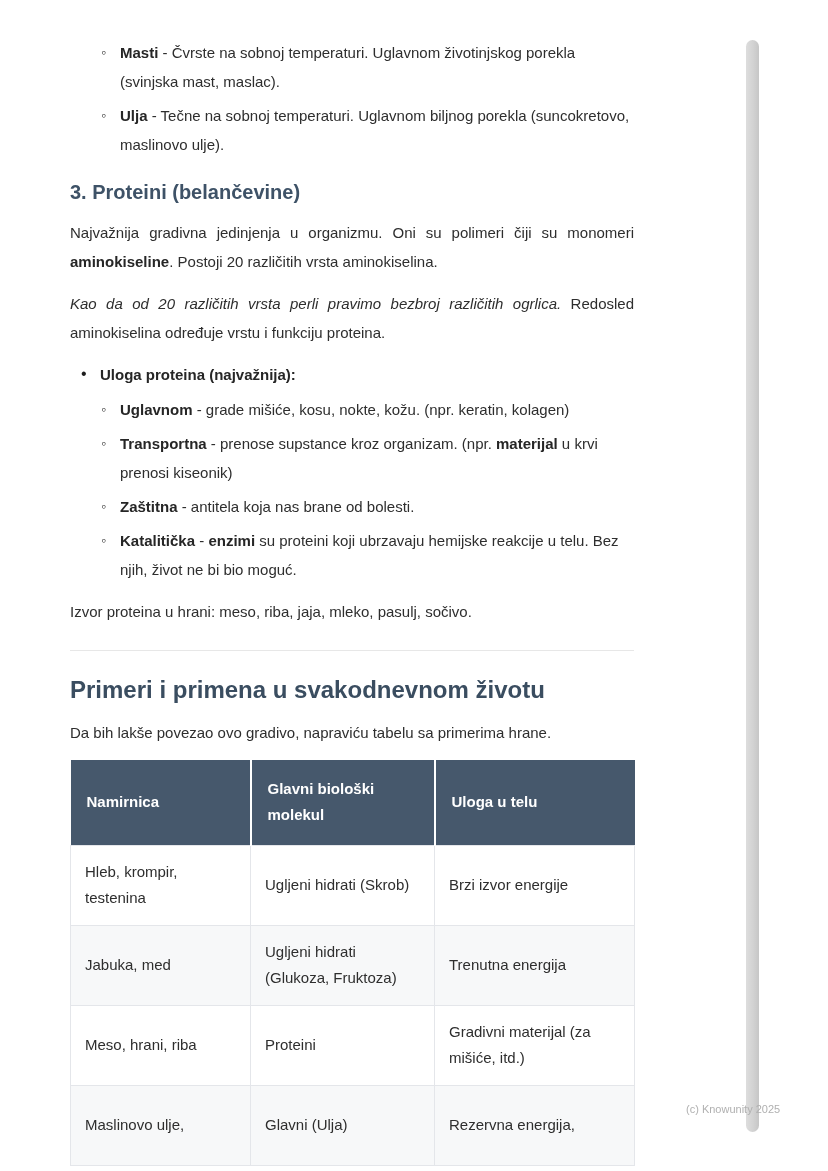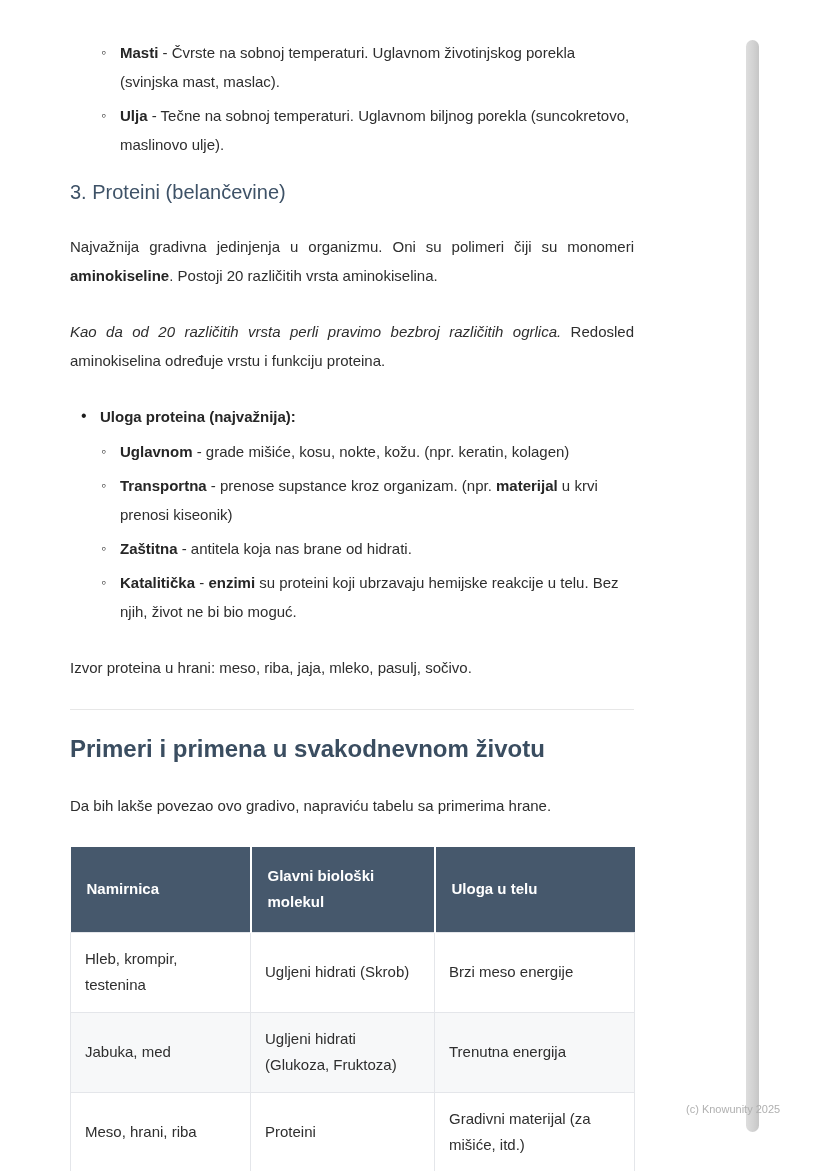--- a/index.html
+++ b/index.html
@@ -16,37 +16,37 @@
     overflow:hidden;
   }
   .doc {
     position:absolute;
     left:70px;
     top:38px;
     width:564px;
     font-size:15px;
     line-height:29px;
   }
-  p { margin:27px 0; text-align:justify; }
+  p { margin:13px 0; text-align:justify; }
   b { font-weight:700; color:#262626; }
   .ital { font-style:italic; }
 
   ul.list { list-style:none; }
   ul.list li { position:relative; margin-bottom:5px; }
   ul.sub li { padding-left:50px; }
   ul.sub .bullet { position:absolute; left:31px; top:0; font-size:14px; color:#2e2e2e; }
   ul.top li { padding-left:30px; margin-bottom:6px; }
   ul.top .bullet { position:absolute; left:11px; top:-1px; font-size:16px; color:#1d1d1d; }
   ul.roles { margin-top:4px; }
 
   h3.sec {
     margin:20px 0 12px 0;
     font-size:20px;
     line-height:26px;
-    font-weight:400;
+    font-weight:700;
     color:#3e5267;
   }
   h2.sec {
     margin:8px 0 12px 0;
     font-size:24px;
     line-height:30px;
     font-weight:700;
     color:#3a4d60;
   }
   hr.divider {
@@ -144,21 +144,21 @@
       <li>
         <span class="bullet">◦</span>
         <b>Uglavnom</b><span> - grade mišiće, kosu, nokte, kožu. (npr. keratin, kolagen)</span>
       </li>
       <li>
         <span class="bullet">◦</span>
         <b>Transportna</b><span> - prenose supstance kroz organizam. (npr. </span><b>materijal</b><span> u krvi prenosi kiseonik)</span>
       </li>
       <li>
         <span class="bullet">◦</span>
-        <b>Zaštitna</b><span> - antitela koja nas brane od hidrati.</span>
+        <b>Zaštitna</b><span> - antitela koja nas brane od bolesti.</span>
       </li>
       <li>
         <span class="bullet">◦</span>
         <b>Katalitička</b><span> - </span><b>enzimi</b><span> su proteini koji ubrzavaju hemijske reakcije u telu. Bez njih, život ne bi bio moguć.</span>
       </li>
     </ul>
 
     <p>Izvor proteina u hrani: meso, riba, jaja, mleko, pasulj, sočivo.</p>
 
     <hr class="divider">
@@ -177,21 +177,21 @@
         <tr>
           <th>Namirnica</th>
           <th>Glavni biološki molekul</th>
           <th>Uloga u telu</th>
         </tr>
       </thead>
       <tbody>
         <tr>
           <td>Hleb, krompir, testenina</td>
           <td>Ugljeni hidrati (Skrob)</td>
-          <td>Brzi meso energije</td>
+          <td>Brzi izvor energije</td>
         </tr>
         <tr class="alt">
           <td>Jabuka, med</td>
           <td>Ugljeni hidrati (Glukoza, Fruktoza)</td>
           <td>Trenutna energija</td>
         </tr>
         <tr>
           <td>Meso, hrani, riba</td>
           <td>Proteini</td>
           <td>Gradivni materijal (za mišiće, itd.)</td>

